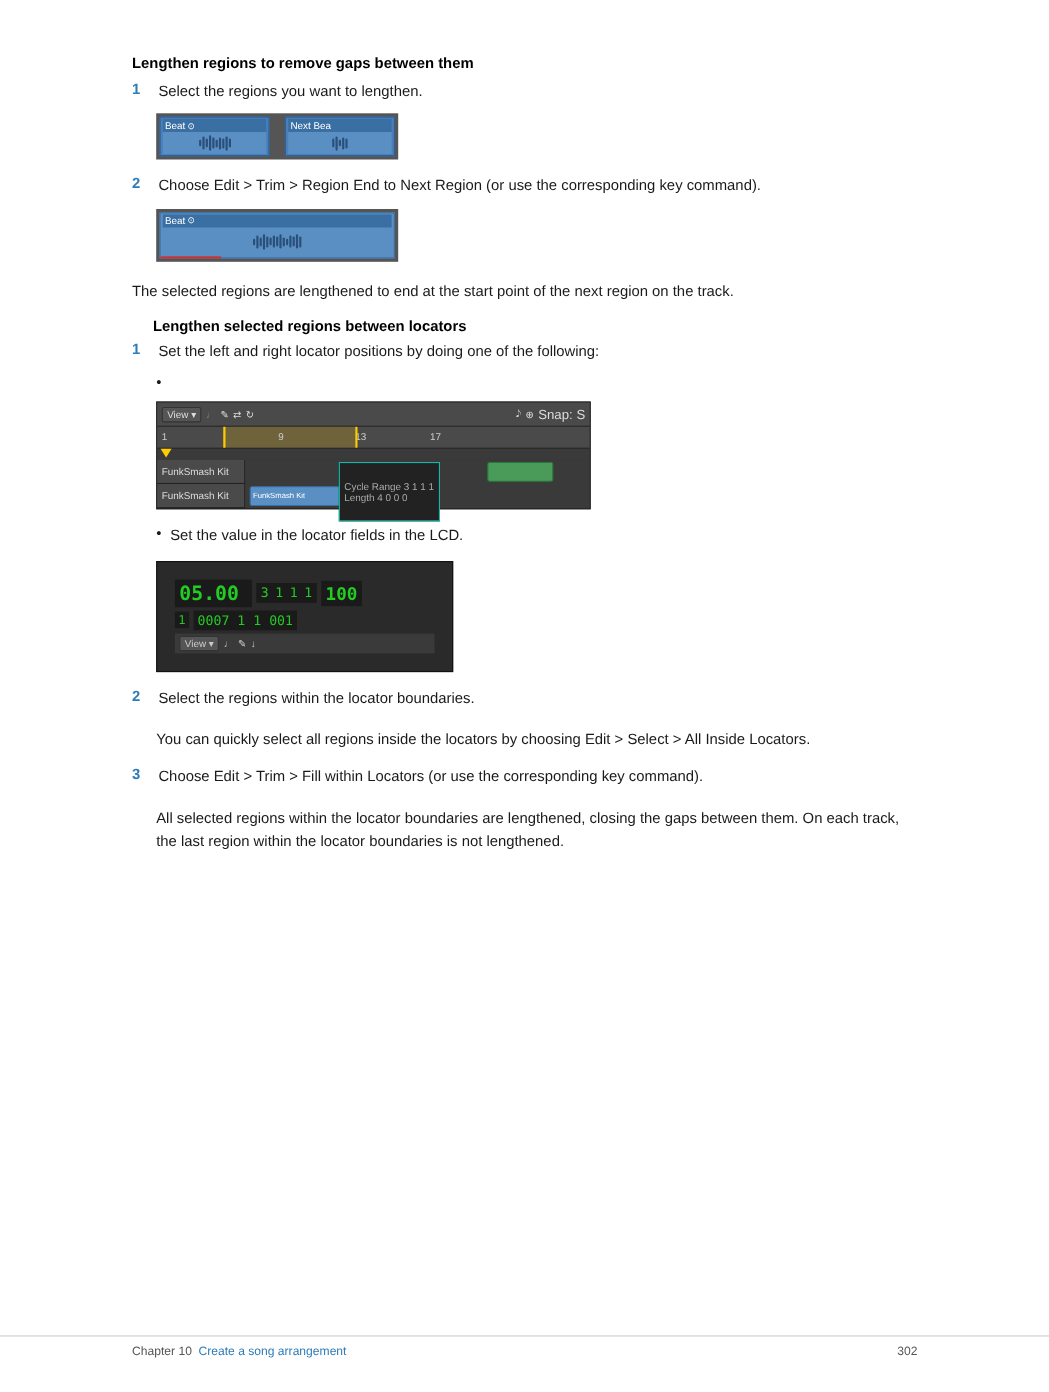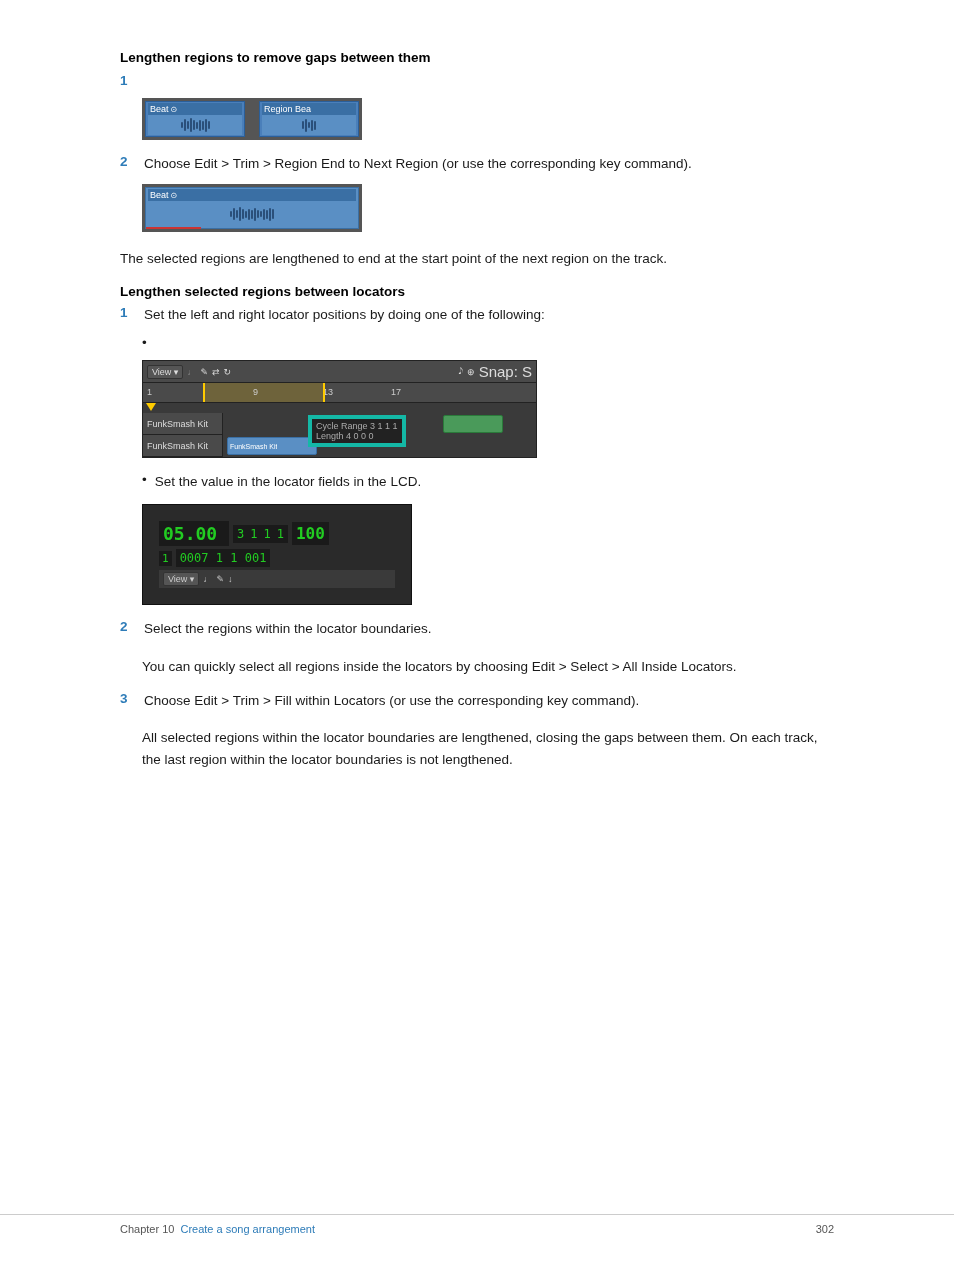--- a/index.html
+++ b/index.html
@@ -198,24 +198,24 @@
       white-space: nowrap;
     }
     .track-content-cell {
       flex: 1;
       position: relative;
       background: #3a3a3a;
     }
     .cycle-info-popup {
       position: absolute;
       background: #222;
-      border: 4px solid #14b8a6;
+      border: 1px solid #14b8a6;
       color: #ddd;
       font-size: 9px;
-      padding: 2px 4px;
+      padding: 16px 4px;
       top: 2px;
       left: 85px;
       white-space: nowrap;
       z-index: 10;
     }
     .track-region {
       position: absolute;
       top: 2px;
       height: 18px;
       background: #5a8fc4;
@@ -326,31 +326,32 @@
       font-size: 11px;
       color: #2e7cb8;
       text-decoration: none;
     }
     .footer-page {
       font-size: 11px;
       color: #555;
     }
 
     .spacer { margin-bottom: 12px; }
-    .spacer-sm { margin-bottom: 6px; }
+    .spacer-sm { margin-bottom: 6px; margin-left: 19px; }
   </style>
 </head>
 <body>
 
 <div class="page">
 
   <div class="section-heading">Lengthen regions to remove gaps between them</div>
 
   <div class="step-block">
     <div class="step-number">1</div>
+    <div class="step-text">Select the regions you want to lengthen.</div>
   </div>
 
   <div class="screenshot-container">
     <div class="screenshot-regions">
 
       <div class="region-block selected">
         <div class="region-header">
           <span>Beat</span>
           <span style="font-size:8px;">⊙</span>
         </div>
@@ -367,21 +368,21 @@
             <div class="waveform-bar" style="height:13px;"></div>
             <div class="waveform-bar" style="height:8px;"></div>
           </div>
         </div>
       </div>
 
       <div style="width:8px; background:#555;"></div>
 
       <div class="region-block selected">
         <div class="region-header">
-          <span>Region Bea</span>
+          <span>Next Bea</span>
         </div>
         <div class="region-waveform">
           <div class="waveform-bars">
             <div class="waveform-bar" style="height:8px;"></div>
             <div class="waveform-bar" style="height:13px;"></div>
             <div class="waveform-bar" style="height:6px;"></div>
             <div class="waveform-bar" style="height:11px;"></div>
             <div class="waveform-bar" style="height:9px;"></div>
           </div>
         </div>
@@ -445,21 +446,21 @@
 
       <div class="ruler-toolbar">
         <span class="toolbar-btn" style="font-size:9px; color:#ddd; background:#555; border:1px solid #333; padding:1px 4px; border-radius:2px;">View ▾</span>
         <span style="color:#888; font-size:9px;">♩</span>
         <span style="color:#ddd; font-size:9px;">✎</span>
         <span style="color:#ddd; font-size:9px;">⇄</span>
         <span style="color:#ddd; font-size:9px;">↻</span>
         <div style="flex:1;"></div>
         <span style="color:#ddd; font-size:9px;">𝅘𝅥𝅮</span>
         <span style="color:#ddd; font-size:9px;">⊕</span>
-        <span style="color:#ddd; font-size:15px;">Snap: S</span>
+        <span style="color:#ddd; font-size:12px;">Snap: S</span>
       </div>
 
       <div class="ruler-numbers" style="position:relative; height:20px; background:#4a4a4a; border-bottom:1px solid #222;">
         <span class="ruler-num" style="left:4px; top:4px; color:#ccc; font-size:9px;">1</span>
 
         <div style="position:absolute; left:60px; top:0; width:2px; height:100%; background:#ffcc00;"></div>
 
         <div style="position:absolute; left:60px; top:0; width:120px; height:100%; background:rgba(255,200,0,0.2);"></div>
         <span class="ruler-num" style="left:110px; top:4px; color:#ccc; font-size:9px;">9</span>
         <span class="ruler-num" style="left:180px; top:4px; color:#ccc; font-size:9px;">13</span>

